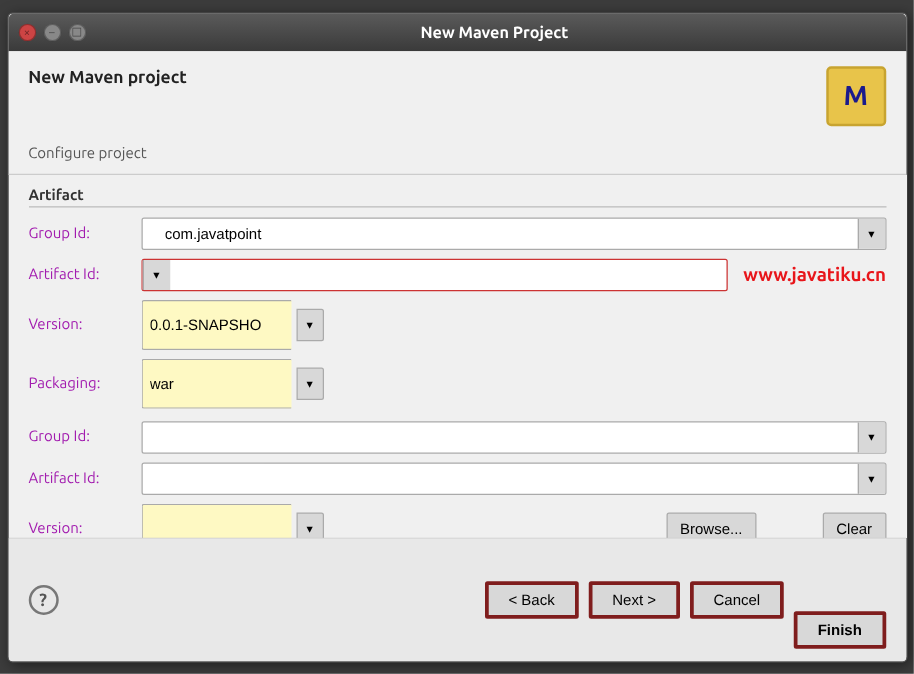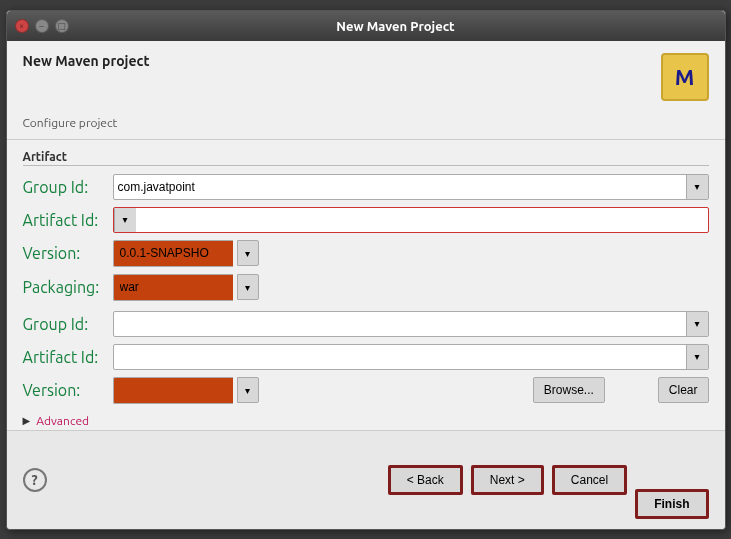--- a/index.html
+++ b/index.html
@@ -100,38 +100,38 @@
       padding-bottom: 2px;
       border-bottom: 1px solid #bbb;
     }
     .form-group {
       display: flex;
       align-items: center;
       margin-bottom: 7px;
     }
     .form-label {
       width: 90px;
-      font-size: 16px;
-      color: #15803d;
+      font-size: 12px;
+      color: #a21caf;
       flex-shrink: 0;
     }
     .full-dropdown {
       display: flex;
       flex: 1;
       align-items: center;
       border: 1px solid #aaa;
       background: #fff;
       border-radius: 2px;
       height: 26px;
     }
     .full-dropdown input {
       flex: 1;
       border: none;
       background: transparent;
-      padding: 2px 4px;
+      padding: 2px 18px;
       font-size: 12px;
       outline: none;
       height: 100%;
     }
     .full-dropdown .drop-arrow {
       width: 22px;
       background: #d8d8d8;
       border-left: 1px solid #aaa;
       height: 100%;
       display: flex;
@@ -141,23 +141,23 @@
       cursor: pointer;
       flex-shrink: 0;
     }
     .version-row {
       display: flex;
       align-items: center;
       gap: 4px;
     }
     .version-input {
       width: 120px;
-      height: 27px;
+      height: 40px;
       border: 1px solid #aaa;
-      background: #c2410c;
+      background: #fef9c3;
       padding: 2px 6px;
       font-size: 12px;
       border-radius: 2px 0 0 2px;
       outline: none;
       border-right: none;
     }
     .version-drop {
       height: 26px;
       width: 22px;
       background: #d8d8d8;
@@ -285,20 +285,21 @@
         <input type="text" value="com.javatpoint" style="">
         <div class="drop-arrow">▾</div>
       </div>
     </div>
 
     <div class="form-group">
       <div class="form-label">Artifact Id:</div>
       <div class="full-dropdown" style="border-color: #cc3333;">
         <div class="drop-arrow">▾</div>
       </div>
+      <span class="watermark">www.javatiku.cn</span>
     </div>
 
     <div class="form-group">
       <div class="form-label">Version:</div>
       <div class="version-row">
         <input type="text" class="version-input" value="0.0.1-SNAPSHO" style="">
         <div class="version-drop">▾</div>
       </div>
     </div>
 

